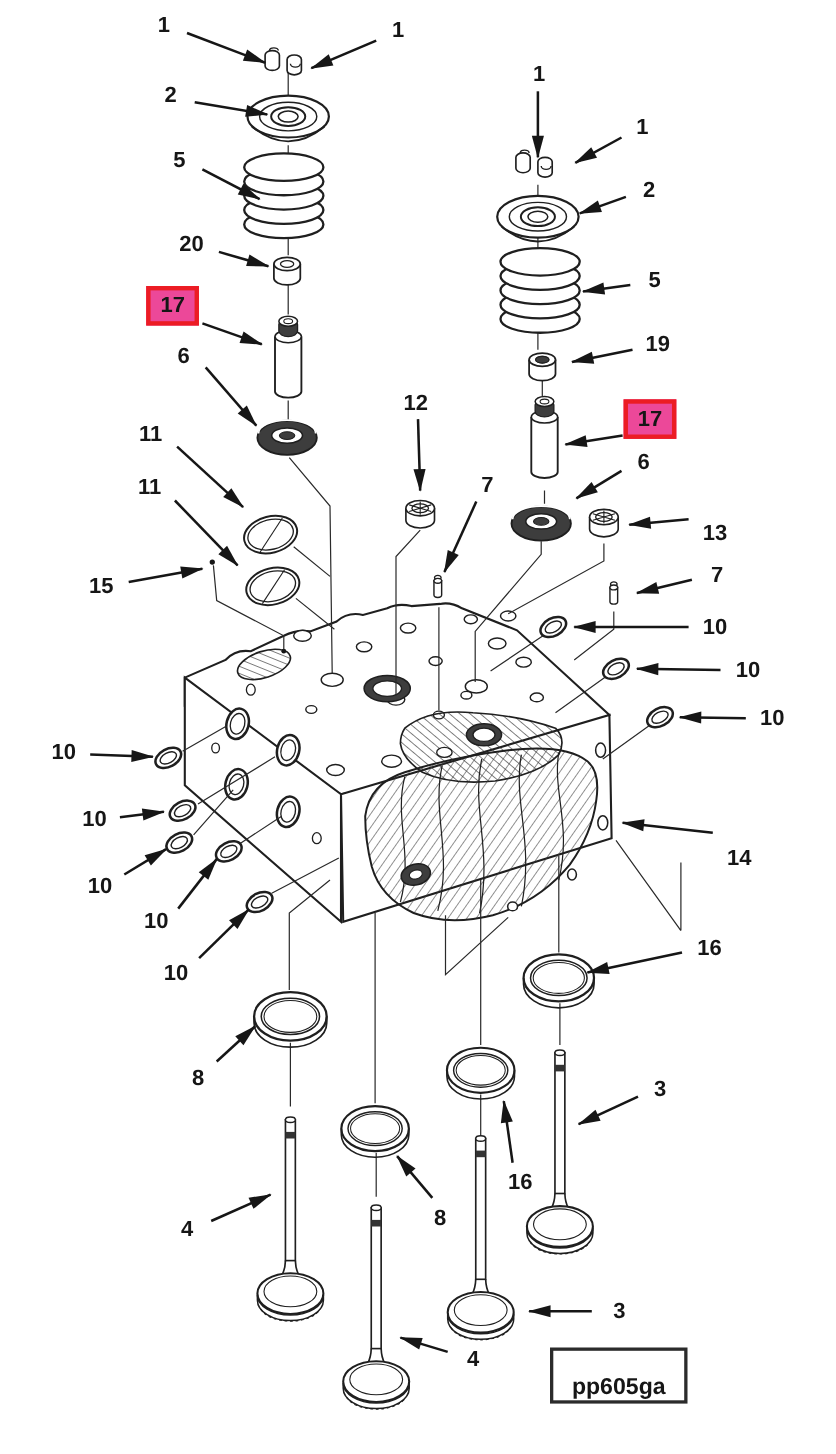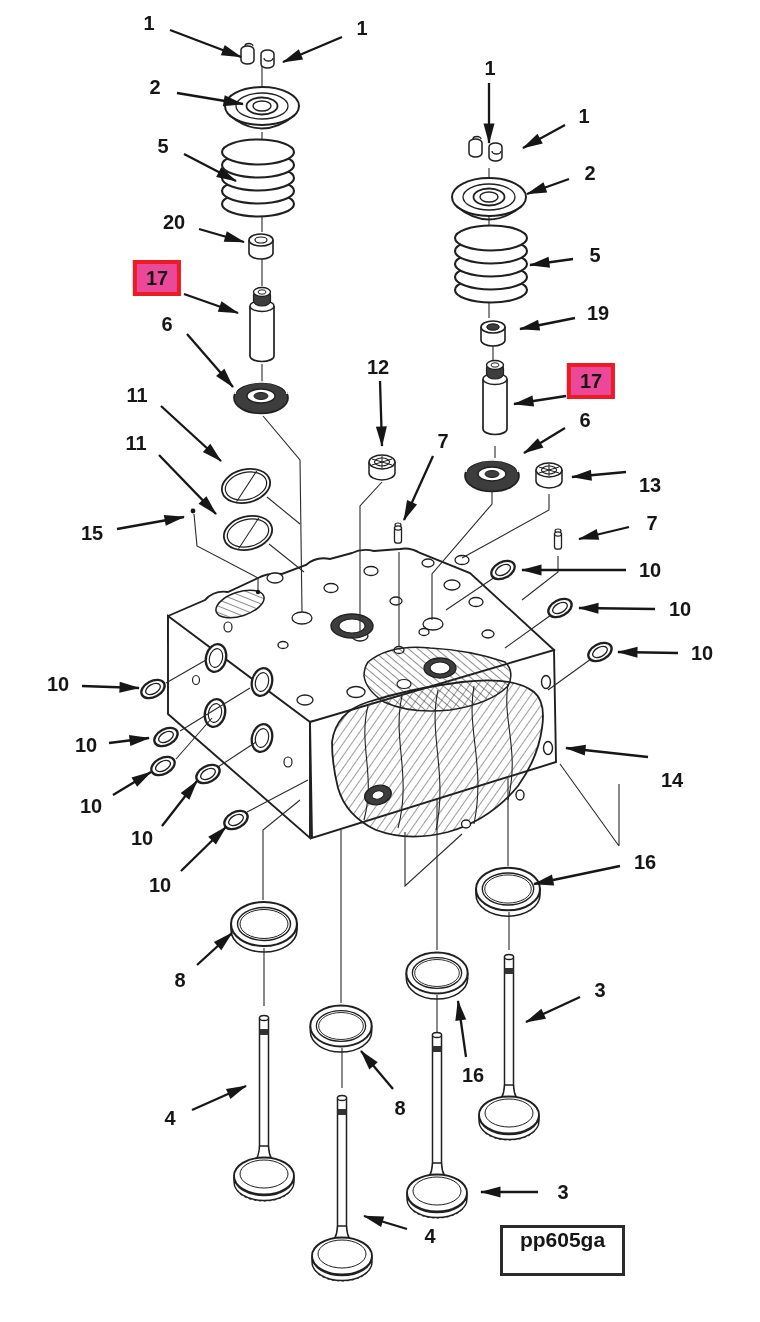--- a/index.html
+++ b/index.html
@@ -4,21 +4,21 @@
 <style>
   html,body{margin:0;padding:0;}
   .page{position:relative;width:760px;height:1322px;background:var(--bg,#fff);
         font-family:"Liberation Sans",sans-serif;overflow:hidden;}
   svg.art{position:absolute;left:0;top:0;}
   .callout{position:absolute;transform:translate(-50%,-50%);
            font-weight:bold;font-size:20px;line-height:1;color:#161616;
            white-space:nowrap;z-index:3;}
   .callout.boxed{border:4px solid var(--hl,#ec1c24);background:#ec4899;padding:4px 9px;}
   .code-box{position:absolute;left:500px;top:1225px;width:119px;height:45px;
-            border:3px solid #2b2b2b;background:#fff;display:flex;align-items:flex-start;
+            border:3px solid #2b2b2b;background:#fff;display:flex;align-items:flex-end;
             justify-content:center;font-weight:bold;font-size:21px;color:#161616;z-index:3;}
 </style>
 </head>
 <body>
 
 <div class="page" style="--bg: #ffffff; --hl: #ec1c24;">
 
   <svg class="art" width="760" height="1322" viewBox="0 0 760 1322">
     <defs>
       <marker id="ah" markerUnits="userSpaceOnUse" markerWidth="22" markerHeight="14" refX="20" refY="7" orient="auto">

